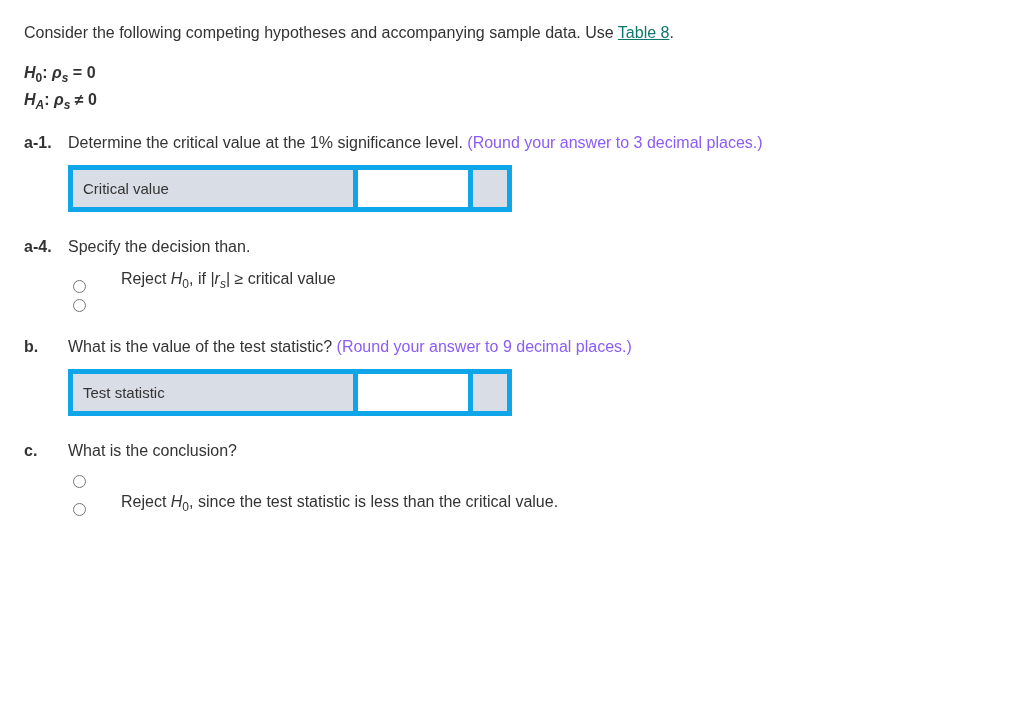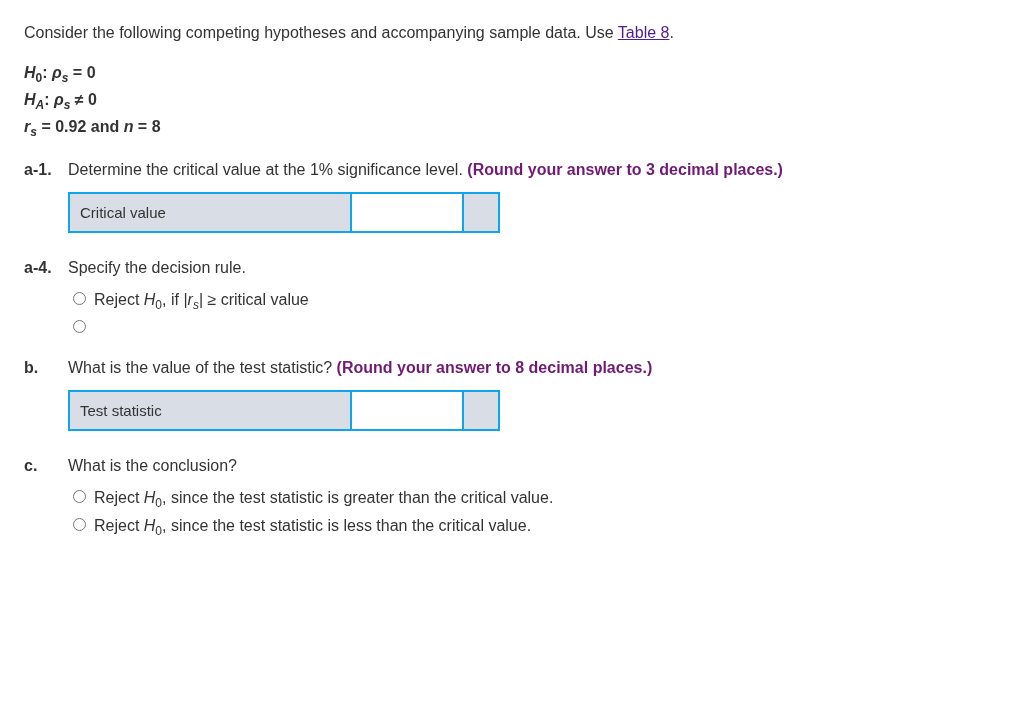--- a/index.html
+++ b/index.html
@@ -4,21 +4,21 @@
 <style>
   body {
     font-family: Arial, Helvetica, sans-serif;
     font-size: 16px;
     color: #333;
     margin: 0;
     padding: 22px 24px;
     line-height: 1.4;
   }
   a.tlink {
-    color: #4c1d95;
+    color: #0f766e;
     text-decoration: underline;
   }
   .intro {
     margin-bottom: 18px;
   }
   .hyp {
     margin-bottom: 18px;
     font-weight: bold;
   }
   .hyp div {
@@ -43,33 +43,33 @@
   }
   .qlabel {
     font-weight: bold;
     width: 44px;
     flex: 0 0 auto;
   }
   .qtext {
     flex: 1;
   }
   .red {
-    color: #701a75;
-    font-weight: bold;
+    color: #8b5cf6;
+    font-weight: normal;
   }
   .answerbox {
     margin-left: 44px;
     margin-top: 8px;
     margin-bottom: 24px;
   }
   table.valtable {
     border-collapse: collapse;
   }
   table.valtable td {
-    border: 2px solid #0ea5e9;
+    border: 5px solid #0ea5e9;
     padding: 6px 10px;
     font-size: 15px;
   }
   td.labelcell {
     background: #d9dde6;
     width: 260px;
   }
   td.inputcell {
     background: #fff;
     width: 90px;
@@ -85,38 +85,38 @@
   td.tailcell {
     background: #d9dde6;
     width: 14px;
   }
   .radio-group {
     margin-left: 44px;
     margin-bottom: 24px;
   }
   .radio-row {
     display: flex;
-    align-items: flex-start;
+    align-items: flex-end;
     margin-bottom: 3px;
+    gap: 27px;
   }
   .radio-row input[type=radio] {
     margin-right: 8px;
   }
 </style>
 </head>
 <body>
 
 <div class="intro">
   <span>Consider the following competing hypotheses and accompanying sample data. Use </span><a href="#" class="tlink">Table 8</a><span>.</span>
 </div>
 
 <div class="hyp">
   <div><span class="ital">H</span><span class="supsub">0</span>: <span class="ital">ρ</span><span class="sub">s</span> <span>= 0</span></div>
   <div><span class="ital">H</span><span class="sub">A</span>: <span class="ital">ρ</span><span class="sub">s</span> <span>≠ 0</span></div>
-  <div><span class="ital">r</span><span class="sub">s</span> <span>= 0.92 and </span><span class="ital">n </span><span>= 8</span></div>
 </div>
 
 <div class="question-row">
   <div class="qlabel">a-1.</div>
   <div class="qtext">
     <span>Determine the critical value at the 1% significance level. </span><span class="red">(Round your answer to 3 decimal places.)</span>
   </div>
 </div>
 <div class="answerbox">
   <table class="valtable">
@@ -125,36 +125,36 @@
       <td class="labelcell">Critical value</td>
       <td class="inputcell"><input type="text" style=""></td>
       <td class="tailcell"></td>
     </tr>
   </tbody>
     </table>
 </div>
 
 <div class="question-row">
   <div class="qlabel">a-4.</div>
-  <div class="qtext">Specify the decision rule.</div>
+  <div class="qtext">Specify the decision than.</div>
 </div>
 <div class="radio-group">
   <div class="radio-row">
     <input type="radio" name="a2" style="">
     <span>Reject <span class="ital">H</span><span class="supsub">0</span>, if |<span class="ital">r</span><span class="sub">s</span>| <span>≥ critical value</span></span>
   </div>
   <div class="radio-row">
     <input type="radio" name="a2" style="">
   </div>
 </div>
 
 <div class="question-row">
   <div class="qlabel">b.</div>
   <div class="qtext">
-    <span>What is the value of the test statistic? </span><span class="red">(Round your answer to 8 decimal places.)</span>
+    <span>What is the value of the test statistic? </span><span class="red">(Round your answer to 9 decimal places.)</span>
   </div>
 </div>
 <div class="answerbox">
   <table class="valtable">
     <tbody>
         <tr>
       <td class="labelcell">Test statistic</td>
       <td class="inputcell"><input type="text" style=""></td>
       <td class="tailcell"></td>
     </tr>
@@ -162,19 +162,18 @@
     </table>
 </div>
 
 <div class="question-row">
   <div class="qlabel">c.</div>
   <div class="qtext">What is the conclusion?</div>
 </div>
 <div class="radio-group">
   <div class="radio-row">
     <input type="radio" name="c" style="">
-    <span>Reject <span class="ital">H</span><span class="supsub">0</span><span>, since the test statistic is greater than the critical value.</span></span>
   </div>
   <div class="radio-row">
     <input type="radio" name="c" style="">
     <span>Reject <span class="ital">H</span><span class="supsub">0</span><span>, since the test statistic is less than the critical value.</span></span>
   </div>
 </div>
 
 </body></html>

